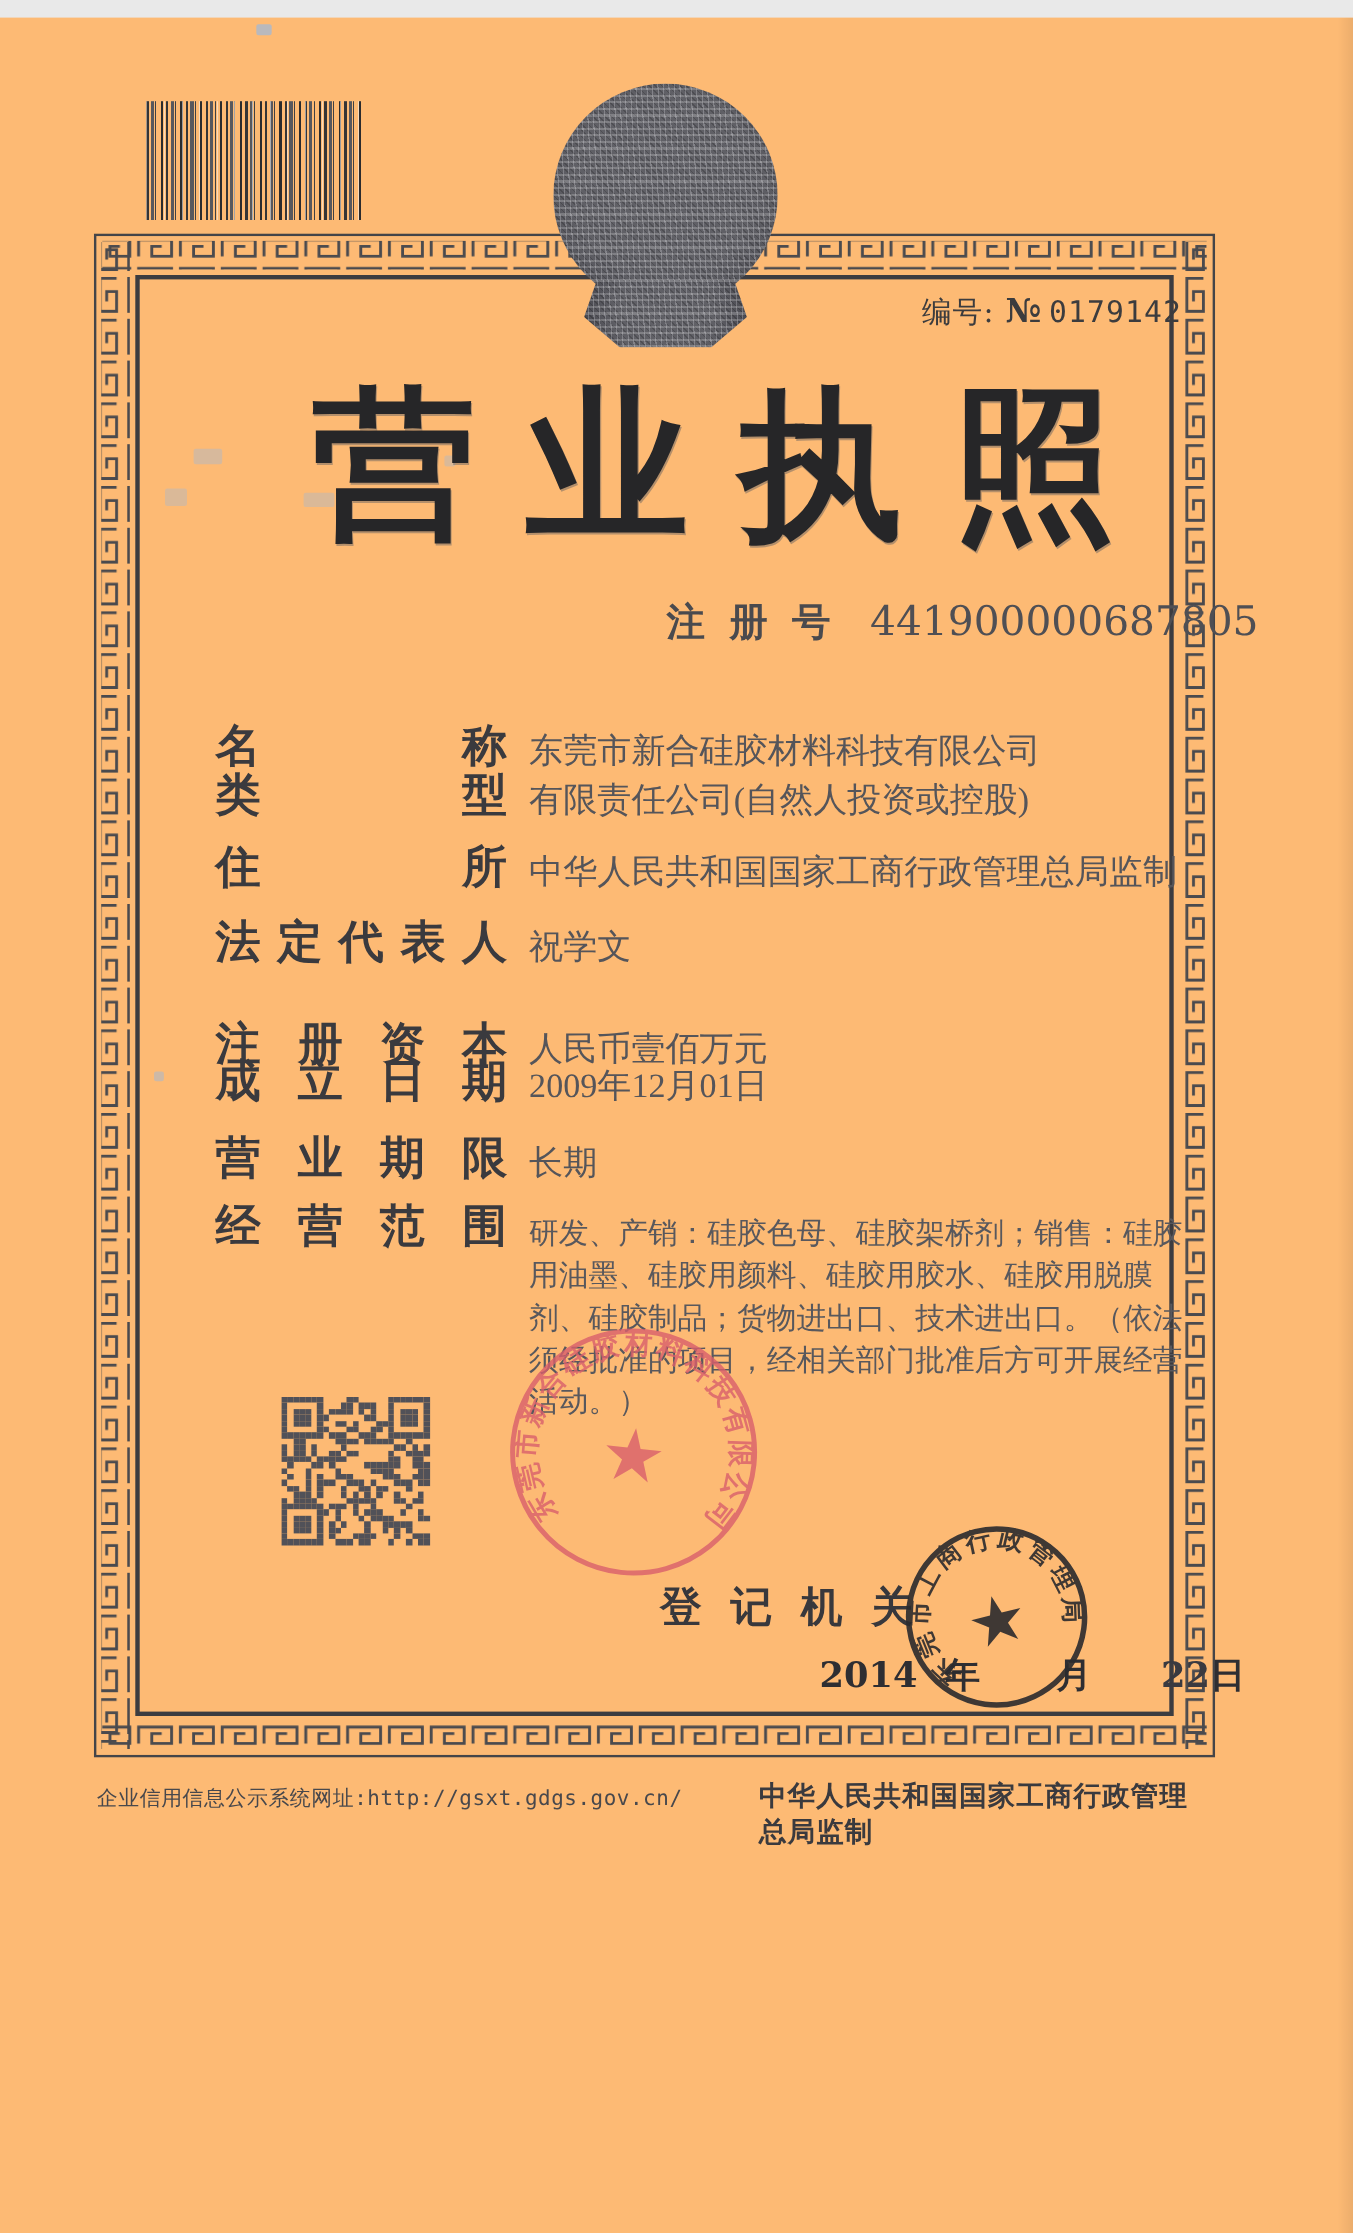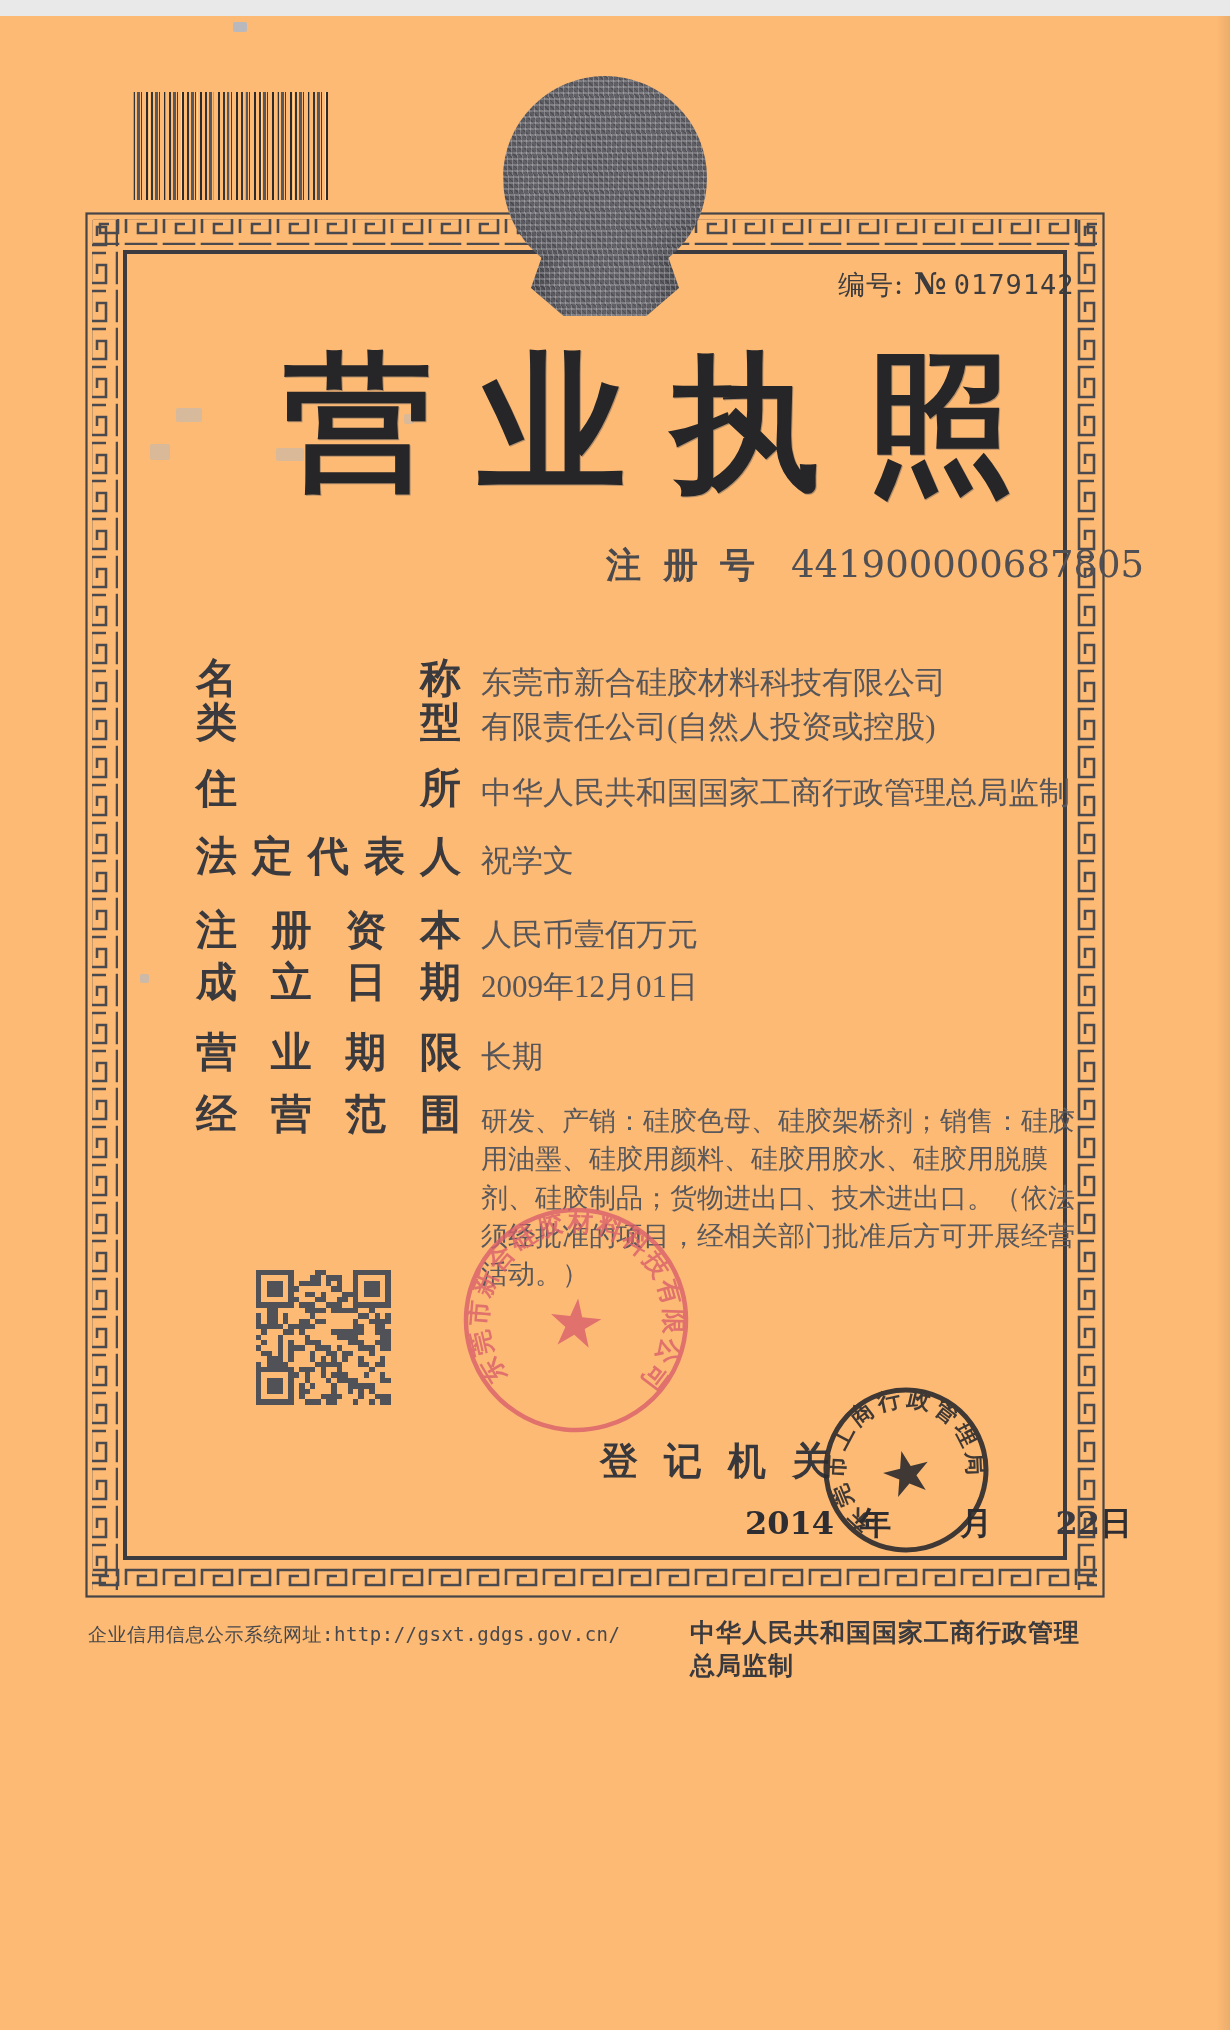--- a/index.html
+++ b/index.html
@@ -162,21 +162,21 @@
     <span class="field-value">有限责任公司(自然人投资或控股)</span>
   </div>
   <div class="field-row" style="top:750px;">
     <span class="field-label">住所</span>
     <span class="field-value">中华人民共和国国家工商行政管理总局监制</span>
   </div>
   <div class="field-row" style="top:818px;">
     <span class="field-label">法定代表人</span>
     <span class="field-value">祝学文</span>
   </div>
-  <div class="field-row" style="top:892px;">
+  <div class="field-row" style="top:911px;">
     <span class="field-label">注册资本</span>
     <span class="field-value">人民币壹佰万元</span>
   </div>
   <div class="field-row" style="top:944px;">
     <span class="field-label">成立日期</span>
     <span class="field-value">2009年12月01日</span>
   </div>
   <div class="field-row" style="top:1014px;">
     <span class="field-label">营业期限</span>
     <span class="field-value">长期</span>

